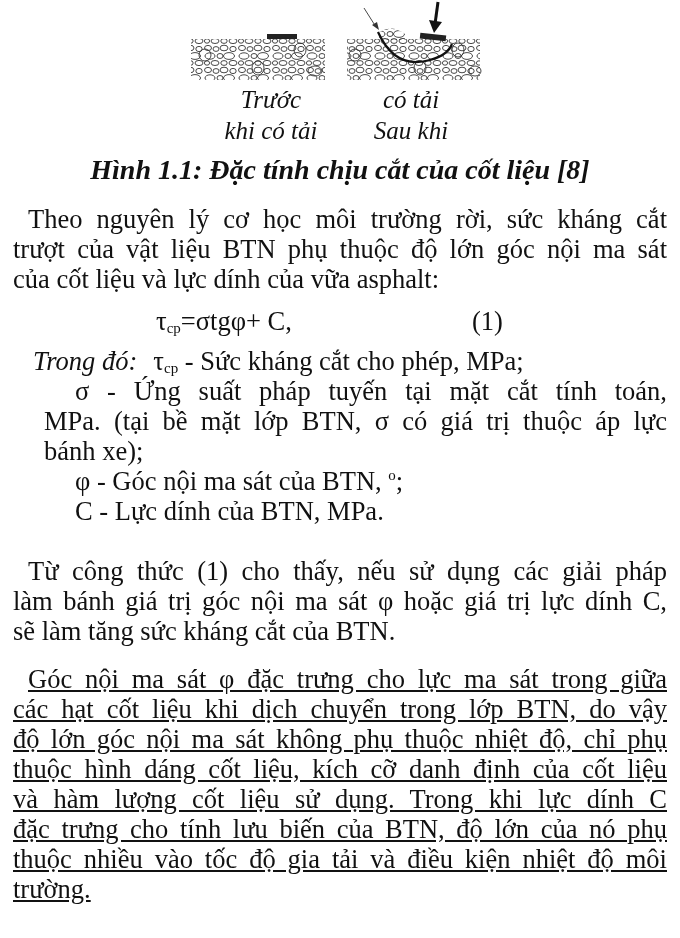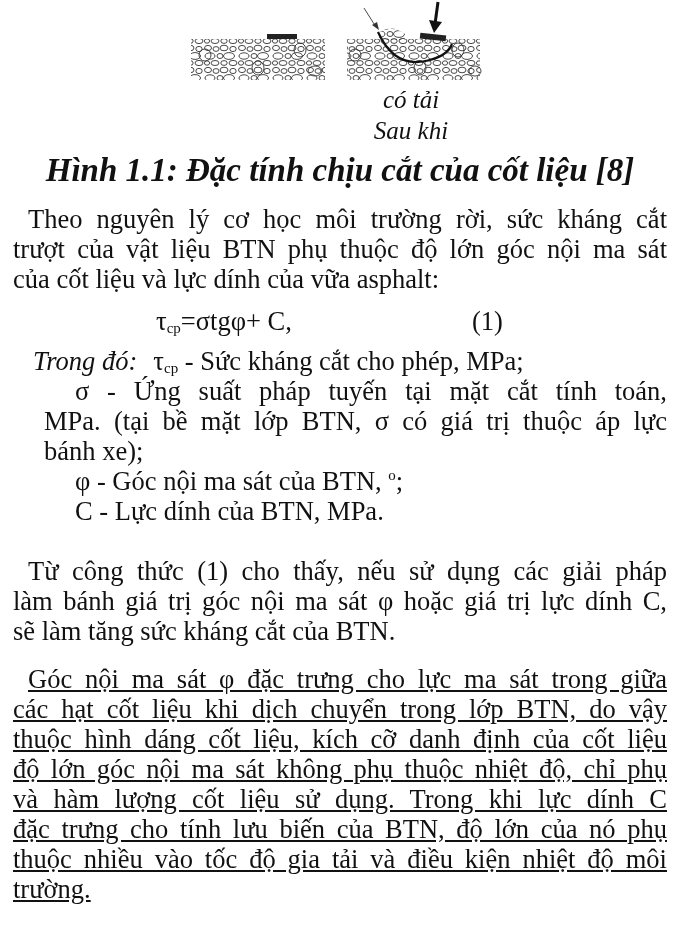--- a/index.html
+++ b/index.html
@@ -45,21 +45,21 @@
     .fig-label.before { left: 206px; width: 130px; }
     .fig-label.after  { left: 352px; width: 118px; }
     .caption {
       position: absolute;
       top: 152px;
       left: 0;
       width: 680px;
       text-align: center;
       font-weight: bold;
       font-style: italic;
-      font-size: 33px;
+      font-size: 28px;
       line-height: 36px;
       white-space: nowrap;
     }
     .body-text {
       position: absolute;
       left: 13px;
       width: 654px;
       font-size: 26.5px;
       line-height: 30px;
     }
@@ -144,20 +144,24 @@
       <line x1="438" y1="2" x2="435" y2="24" stroke="#111" stroke-width="3"></line>
       <polygon points="429,20 442,22 434,33" fill="#111"></polygon>
 
       <line x1="364" y1="8" x2="376" y2="27" stroke="#333" stroke-width="0.9"></line>
       <polygon points="372,25 379,30 377,22" fill="#333"></polygon>
     </g>
   </svg>
 </div>
 
 <div class="fig-labels">
+  <div class="fig-label before">
+    <span class="line" style="height:31px">Trước</span>
+    <span class="line" style="height:31px">khi có tải</span>
+  </div>
   <div class="fig-label after">
     <span class="line" style="height:31px">có tải</span>
     <span class="line" style="height:31px">Sau khi</span>
   </div>
 </div>
 
 <div class="caption">Hình 1.1: Đặc tính chịu cắt của cốt liệu [8]</div>
 
 <div class="body-text" style="top:204px;">
   <span class="line justify indent">Theo nguyên lý cơ học môi trường rời, sức kháng cắt</span>
@@ -181,19 +185,19 @@
 
 <div class="body-text" style="top:556px;">
   <span class="line justify indent">Từ công thức (1) cho thấy, nếu sử dụng các giải pháp</span>
   <span class="line justify">làm bánh giá trị góc nội ma sát φ hoặc giá trị lực dính C,</span>
   <span class="line">sẽ làm tăng sức kháng cắt của BTN.</span>
 </div>
 
 <div class="body-text" style="top:664px;text-decoration:underline;">
   <span class="line justify indent">Góc nội ma sát φ đặc trưng cho lực ma sát trong giữa</span>
   <span class="line justify">các hạt cốt liệu khi dịch chuyển trong lớp BTN, do vậy</span>
+  <span class="line justify">độ lớn góc nội ma sát không phụ thuộc nhiệt độ, chỉ phụ</span>
   <span class="line justify">thuộc hình dáng cốt liệu, kích cỡ danh định của cốt liệu</span>
-  <span class="line justify">độ lớn góc nội ma sát không phụ thuộc nhiệt độ, chỉ phụ</span>
   <span class="line justify">và hàm lượng cốt liệu sử dụng. Trong khi lực dính C</span>
   <span class="line justify">đặc trưng cho tính lưu biến của BTN, độ lớn của nó phụ</span>
   <span class="line justify">thuộc nhiều vào tốc độ gia tải và điều kiện nhiệt độ môi</span>
   <span class="line">trường.</span>
 </div>
 
 </body></html>

